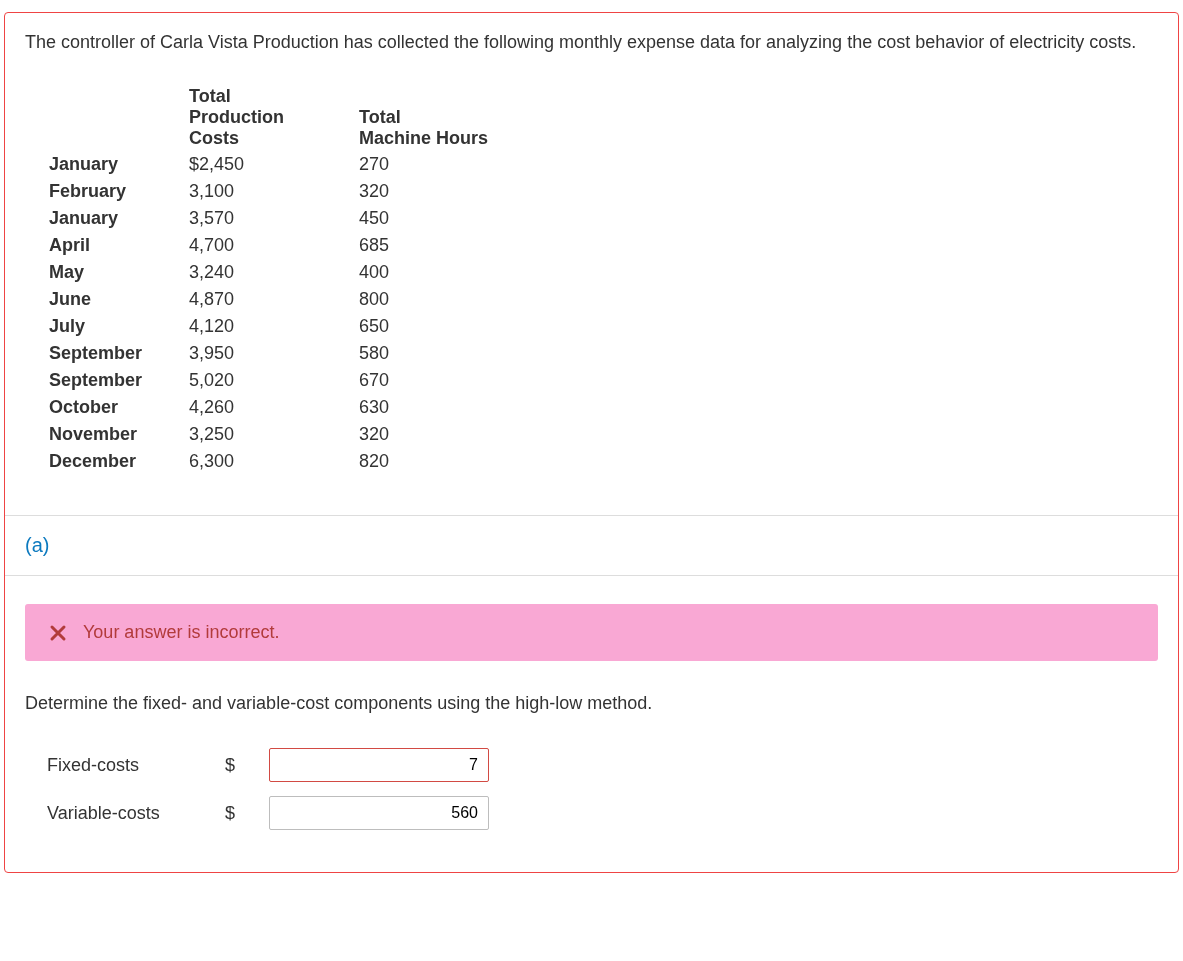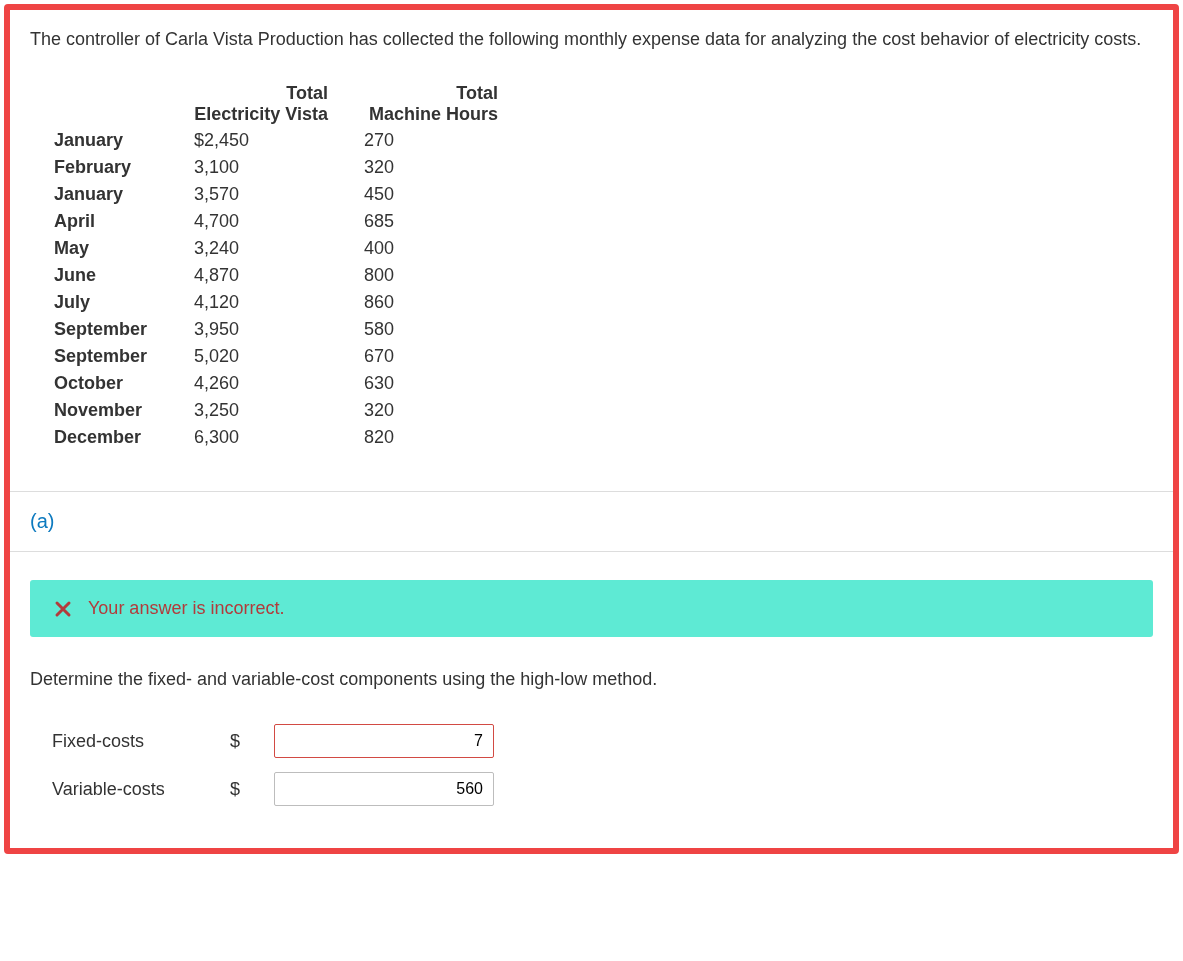--- a/index.html
+++ b/index.html
@@ -5,35 +5,35 @@
   * { box-sizing: border-box; }
   body {
     font-family: "Segoe UI", "Helvetica Neue", Arial, sans-serif;
     font-size: 18px;
     color: #333;
     margin: 0;
     padding: 0;
     background: #fff;
   }
   .panel {
-    border: 6px solid #ef4444;
+    border: 1px solid #ef4444;
     border-radius: 4px;
-    margin: 4px 4px 0 4px;
+    margin: 12px 4px 0 4px;
   }
   .problem-text {
     padding: 16px 20px 8px 20px;
     line-height: 1.5;
   }
   .data-table {
     margin: 20px 0 40px 26px;
     border-collapse: collapse;
   }
   .data-table th {
     font-weight: 700;
-    text-align: right;
+    text-align: left;
     padding: 2px 18px;
     vertical-align: bottom;
   }
   .data-table th.month-col { width: 140px; }
   .data-table td {
     padding: 3px 18px;
   }
   .data-table td.month { text-align: left; width: 140px; font-weight: bold; }
   .data-table td.cost  { width: 170px; }
   .data-table td.hours { text-align: left; width: 170px; }
@@ -42,21 +42,21 @@
     border-bottom: 1px solid #ddd;
     padding: 18px 20px;
     color: #0d7abf;
     font-size: 20px;
     background: #fff;
   }
   .answer-area {
     padding: 28px 20px 28px 20px;
   }
   .feedback-box {
-    background: #5eead4;
+    background: #f9a8d4;
     border-radius: 3px;
     padding: 18px 24px;
     margin: 0 0 32px 0;
     color: #b23b3b;
     display: flex;
     align-items: center;
     gap: 16px;
     font-size: 18px;
   }
   .x-icon {
@@ -97,21 +97,21 @@
 <div class="panel">
 
   <div class="problem-text">The controller of Carla Vista Production has collected the following monthly expense data for analyzing the cost behavior of electricity costs.</div>
 
   <table class="data-table">
     <thead>
       <tr>
         <th class="month-col"></th>
         <th>
           <span>Total</span><br>
-          <span>Electricity Vista</span>
+          <span>Production Costs</span>
         </th>
         <th>
           <span>Total</span><br>
           <span>Machine Hours</span>
         </th>
       </tr>
     </thead>
     <tbody id="table-body">
         <tr>
           <td class="month">January</td>
@@ -139,21 +139,21 @@
           <td class="hours">400</td>
         </tr>
         <tr>
           <td class="month">June</td>
           <td class="cost">4,870</td>
           <td class="hours">800</td>
         </tr>
         <tr>
           <td class="month">July</td>
           <td class="cost">4,120</td>
-          <td class="hours">860</td>
+          <td class="hours">650</td>
         </tr>
         <tr>
           <td class="month">September</td>
           <td class="cost">3,950</td>
           <td class="hours">580</td>
         </tr>
         <tr>
           <td class="month">September</td>
           <td class="cost">5,020</td>
           <td class="hours">670</td>

